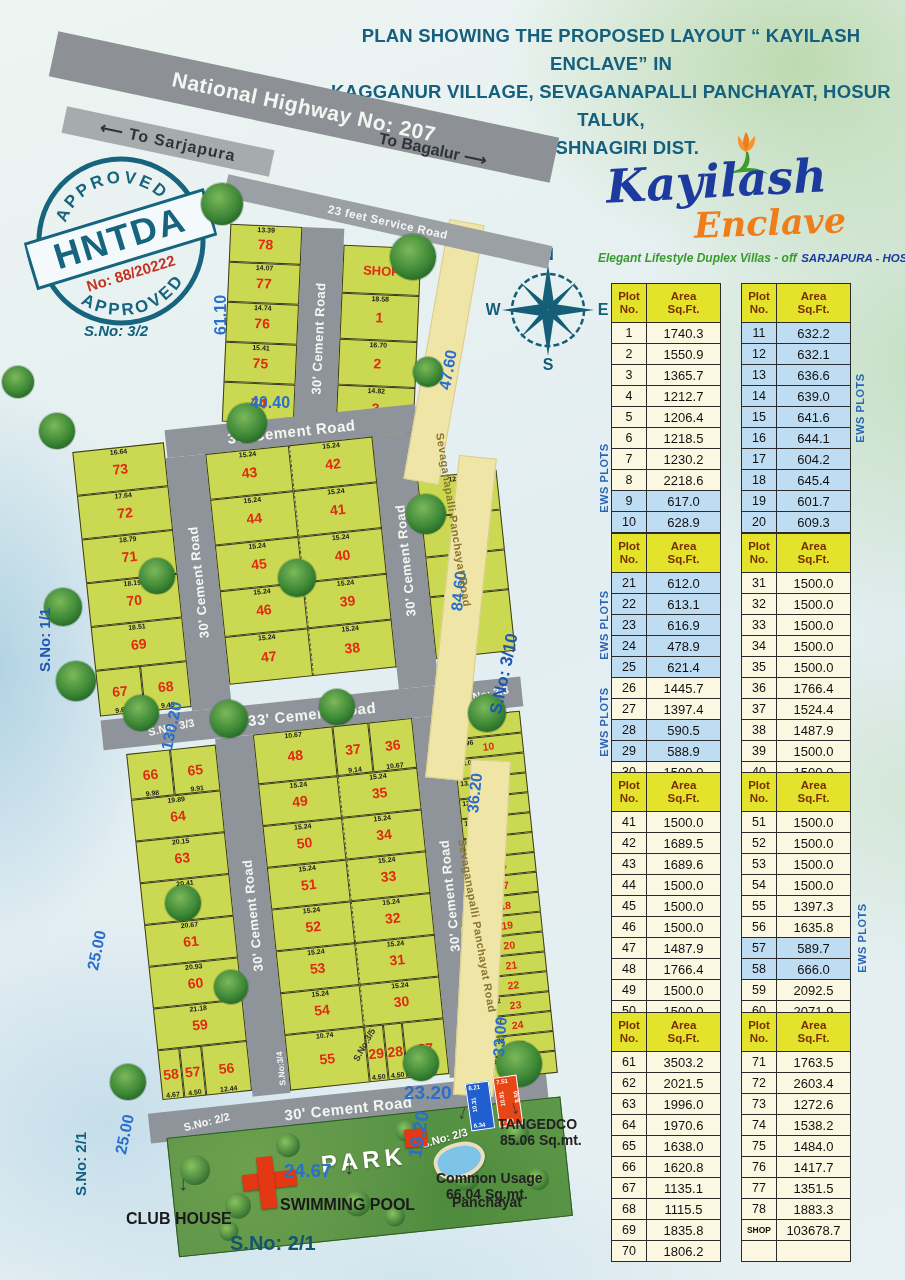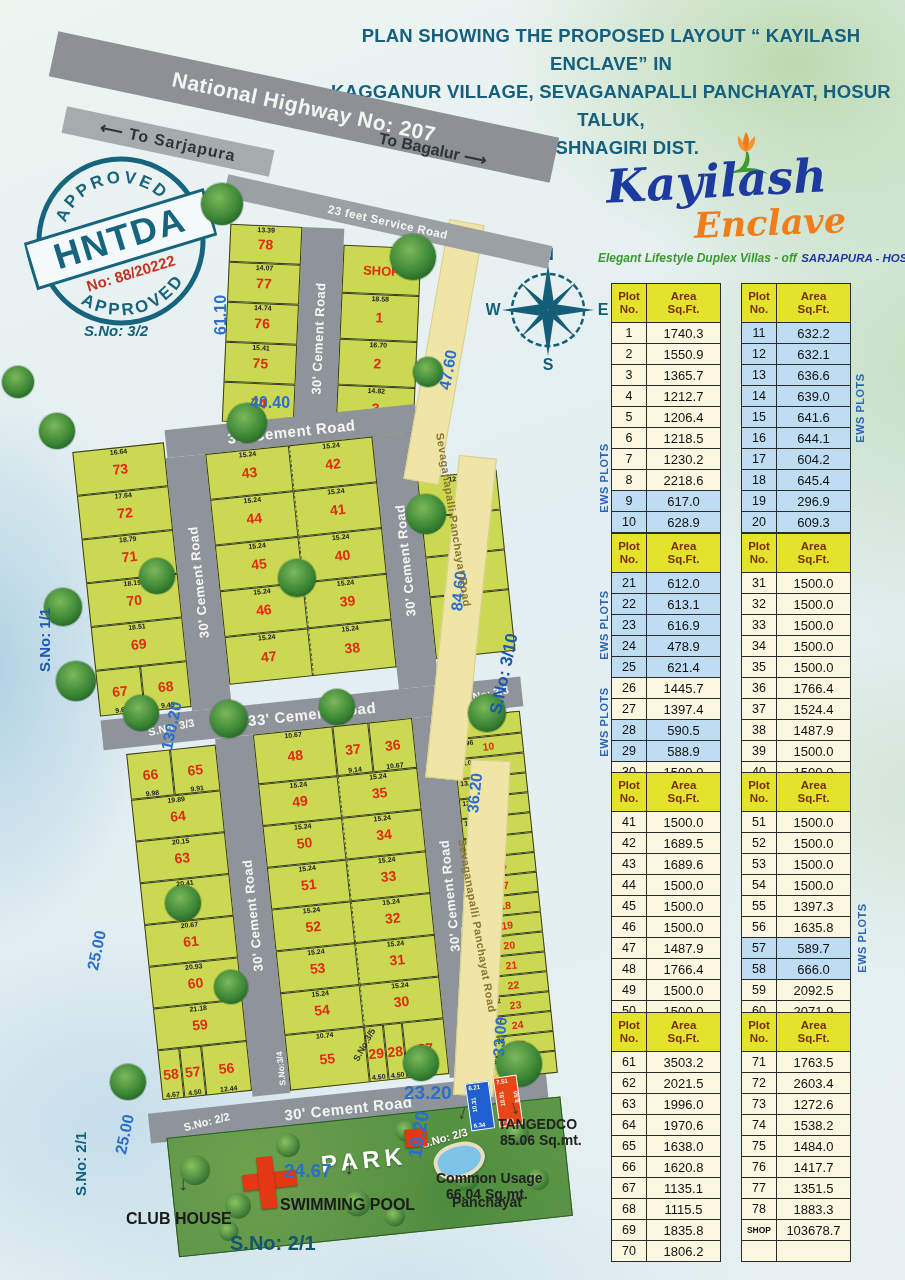--- a/index.html
+++ b/index.html
@@ -698,21 +698,21 @@
         <div class="trow ews">
           <div class="tno">17</div>
           <div class="tarea">604.2</div>
         </div>
         <div class="trow ews">
           <div class="tno">18</div>
           <div class="tarea">645.4</div>
         </div>
         <div class="trow ews">
           <div class="tno">19</div>
-          <div class="tarea">296.9</div>
+          <div class="tarea">601.7</div>
         </div>
         <div class="trow ews">
           <div class="tno">20</div>
           <div class="tarea">609.3</div>
         </div>
       </div>
       <div class="ewslab" style="left: 604px; top: 478px;">EWS PLOTS</div>
       <div class="ewslab" style="left: 860px; top: 408px;">EWS PLOTS</div>
       <div class="tbl" style="left: 611px; top: 533px;">
         <div class="thead">

